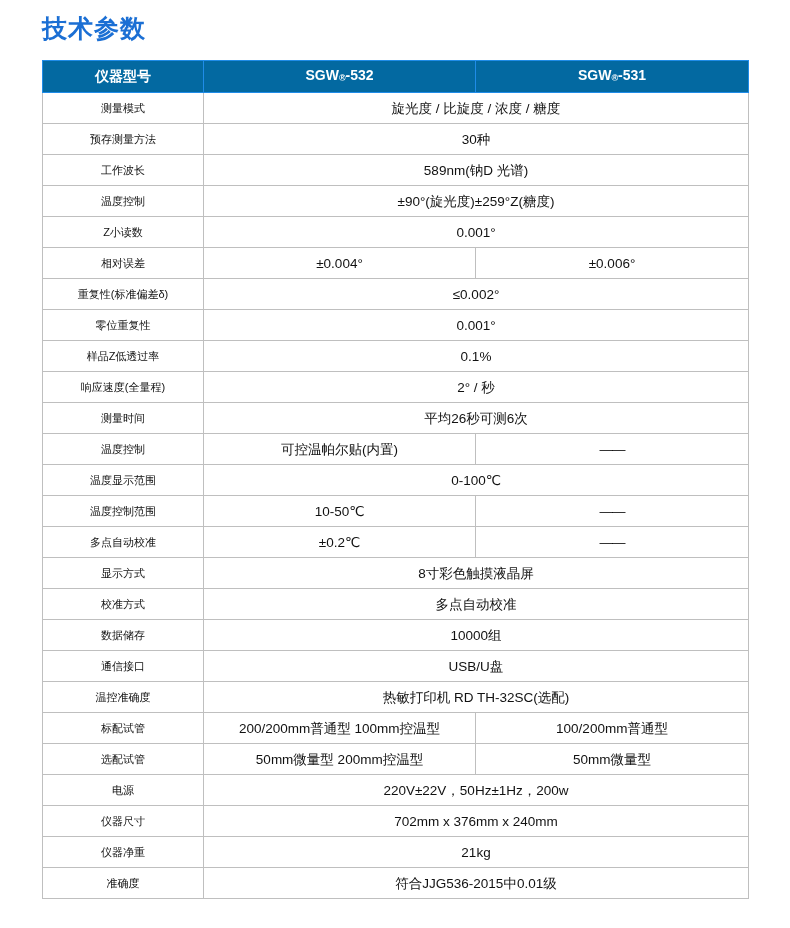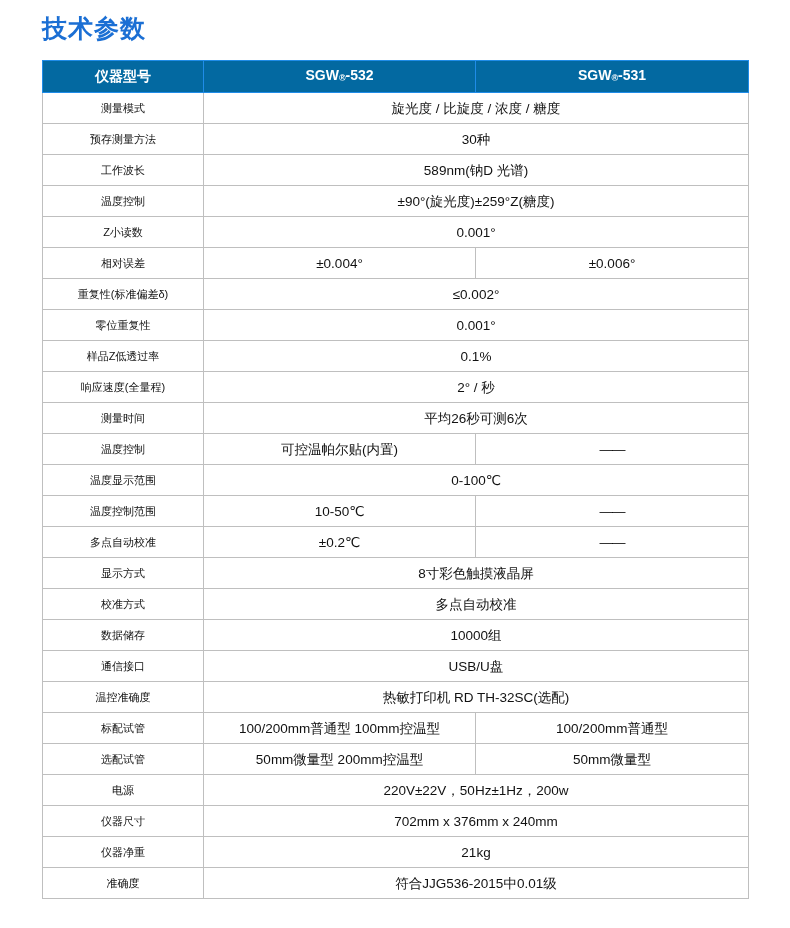--- a/index.html
+++ b/index.html
@@ -178,21 +178,21 @@
           <tr>
             <td class="label">通信接口</td>
             <td colspan="2">USB/U盘</td>
           </tr>
           <tr>
             <td class="label">温控准确度</td>
             <td colspan="2">热敏打印机 RD TH-32SC(选配)</td>
           </tr>
           <tr>
             <td class="label">标配试管</td>
-            <td>100/200mm普通型 100mm控温型</td>
+            <td>200/200mm普通型 100mm控温型</td>
             <td>100/200mm普通型</td>
           </tr>
           <tr>
             <td class="label">选配试管</td>
             <td>50mm微量型  200mm控温型</td>
             <td>50mm微量型</td>
           </tr>
           <tr>
             <td class="label">电源</td>
             <td colspan="2">220V±22V，50Hz±1Hz，200w</td>

